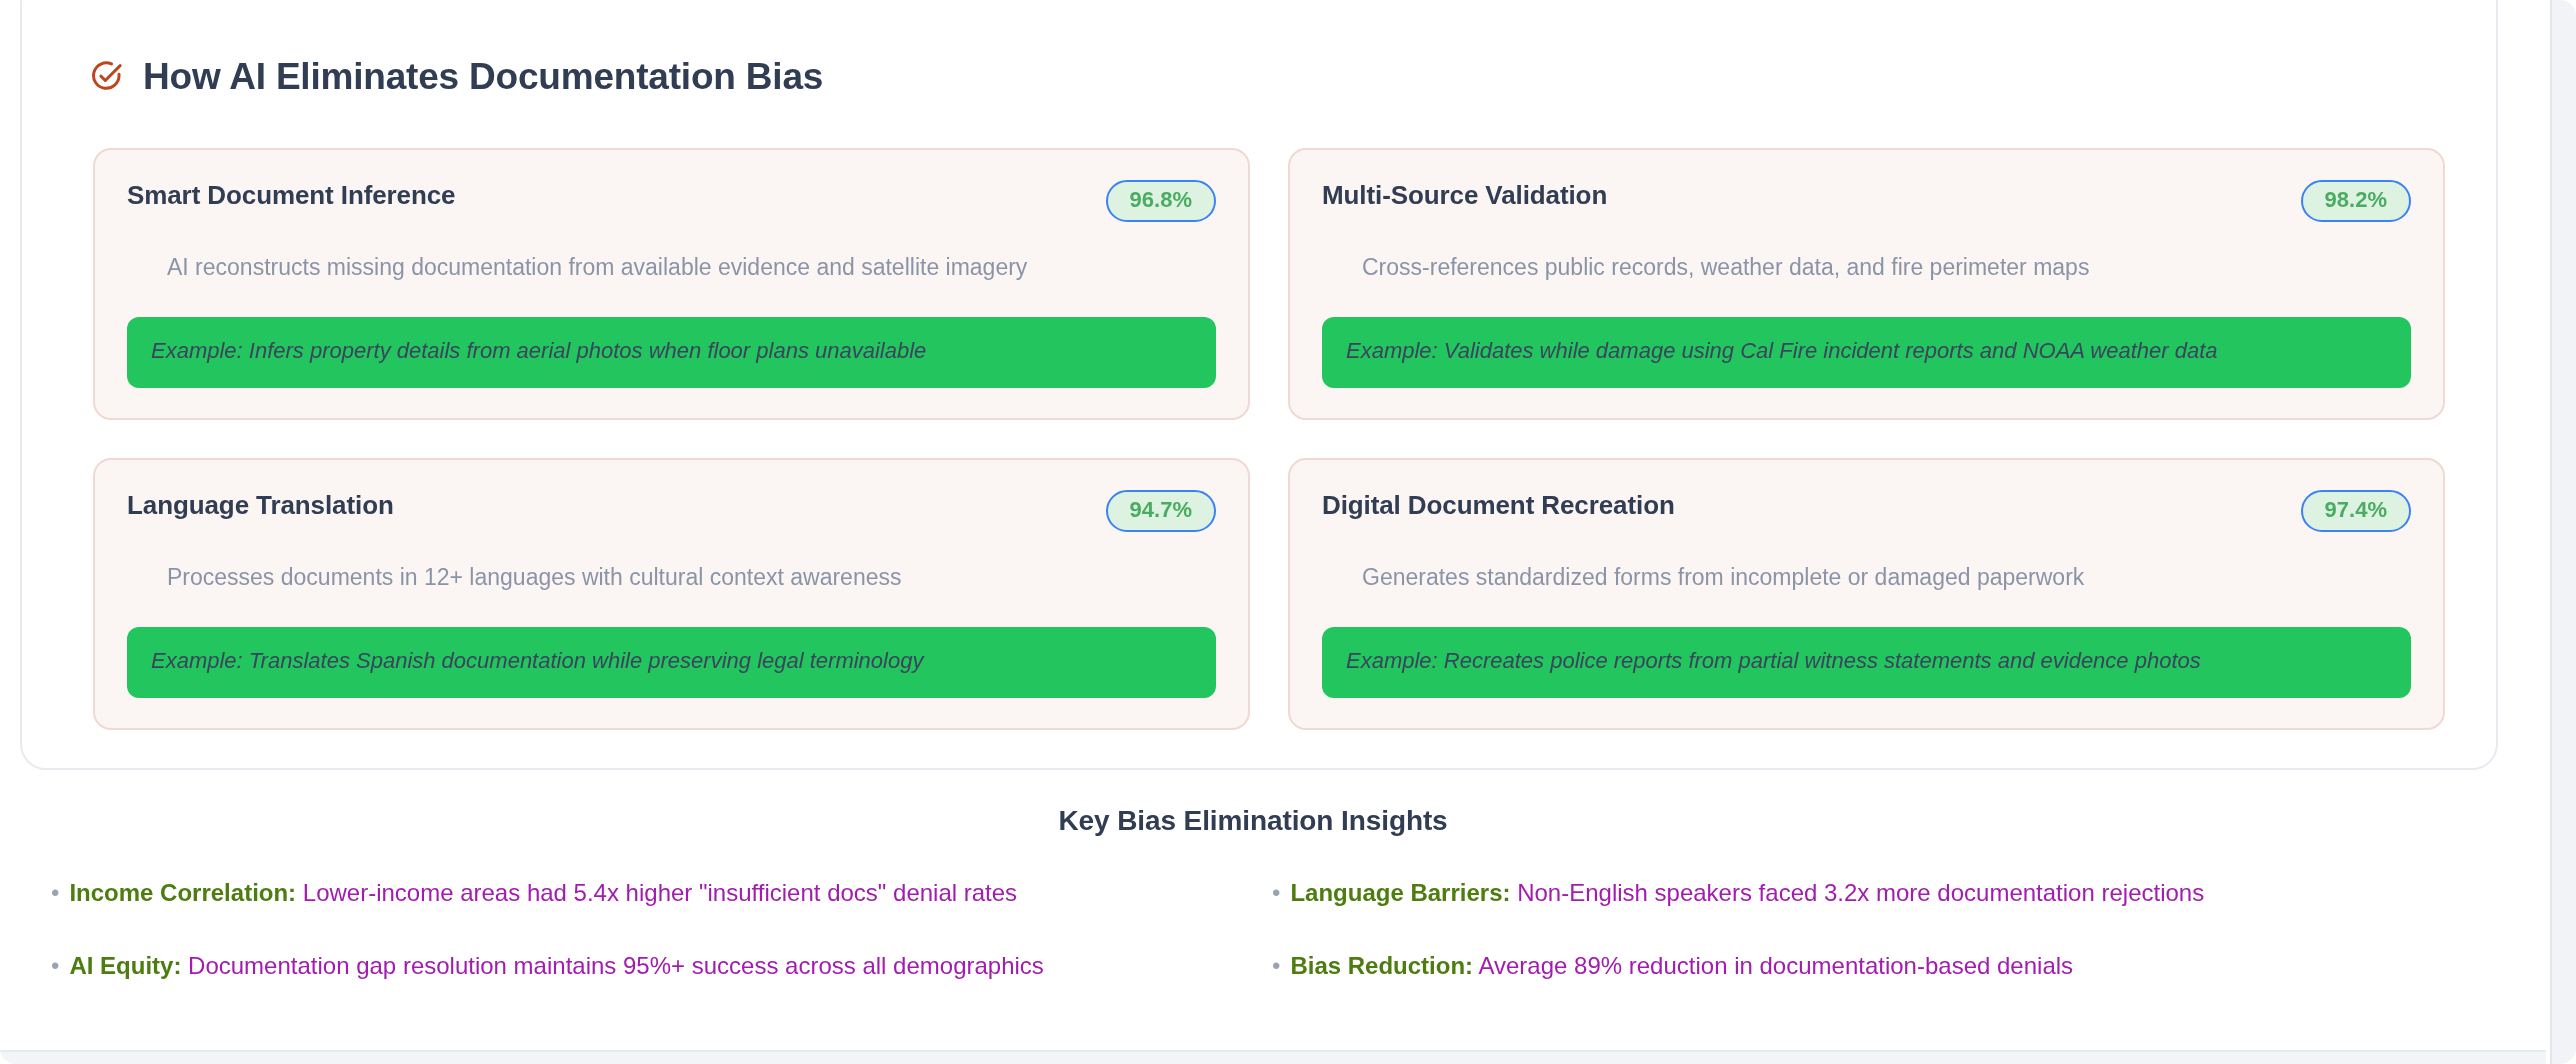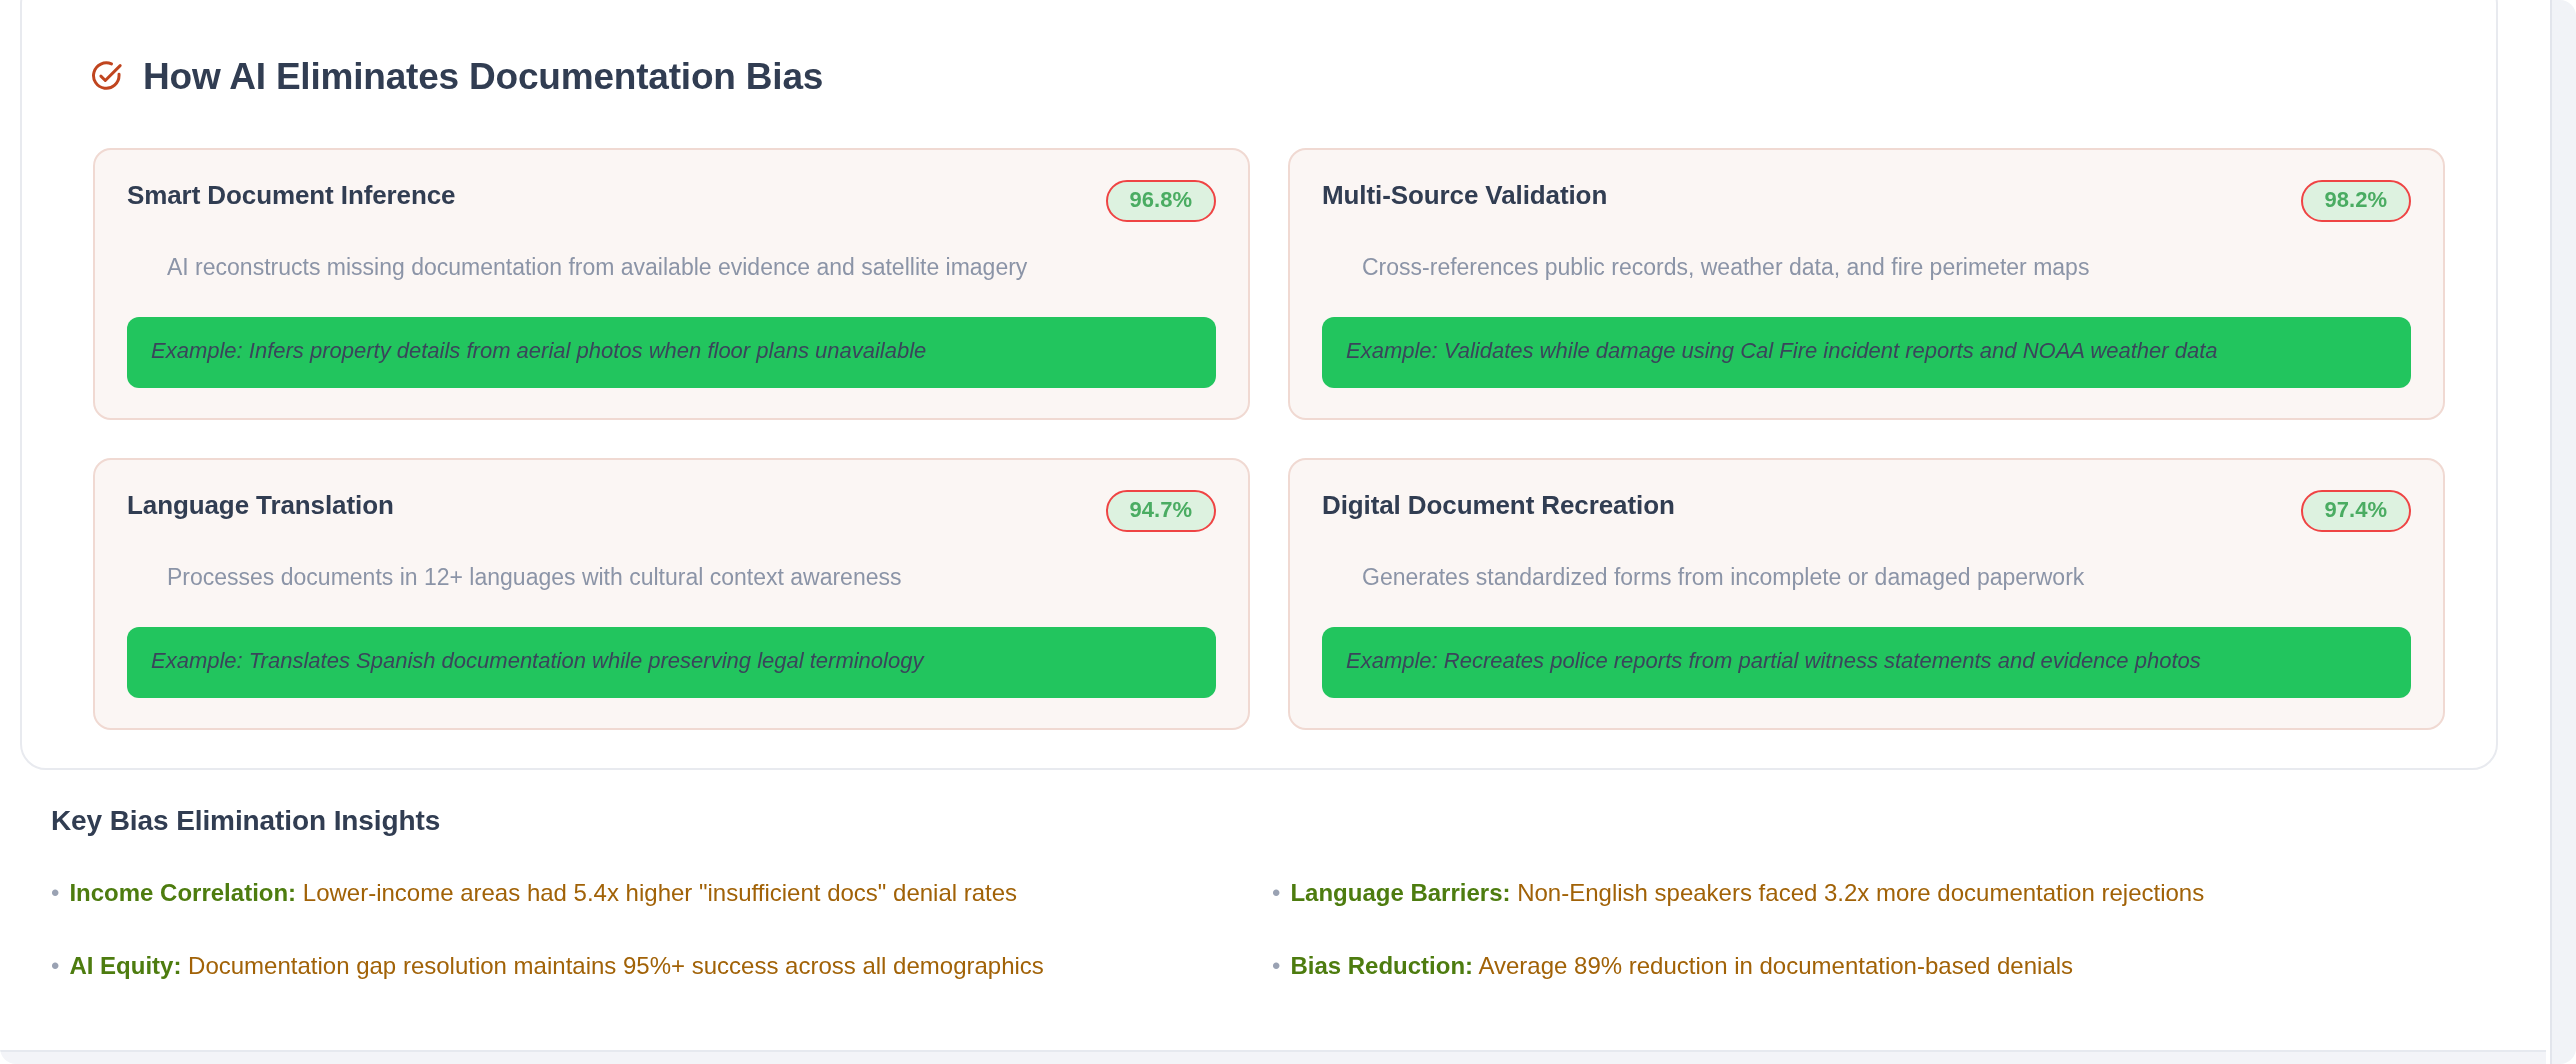--- a/index.html
+++ b/index.html
@@ -104,21 +104,21 @@
     font-size: 26px;
     font-weight: bold;
     color: #313d52;
     line-height: 1.2;
     letter-spacing: -0.1px;
   }
 
   .accuracy-badge {
     flex: 0 0 auto;
     background: #ddf2e0;
-    border: 2px solid #ef4444;
+    border: 2px solid #3b82f6;
     border-radius: 988px;
     color: #4aac62;
     font-size: 22px;
     font-weight: bold;
     padding: 7px 22px 9px 22px;
     line-height: 1;
     white-space: nowrap;
   }
 
   .tile-desc {
@@ -139,20 +139,21 @@
     color: #3a455b;
     line-height: 1.3;
   }
 
   
   .insights {
     position: absolute;
     left: 51px;
     top: 782px;
     width: 2404px;
+    text-align: center;
   }
 
   .insights-title {
     font-size: 28px;
     font-weight: bold;
     color: #313d52;
     letter-spacing: -0.1px;
   }
 
   .insights-grid {
@@ -178,21 +179,21 @@
     flex: 0 0 auto;
   }
 
   .insight-label {
     font-weight: bold;
     color: #4d7c0f;
     white-space: nowrap;
   }
 
   .insight-text {
-    color: #a16207;
+    color: #a21caf;
   }
 
   
   #bottom-rule {
     position: absolute;
     left: 0;
     top: 1050px;
     width: 2546px;
     height: 2px;
     background: #e6e9ef;

